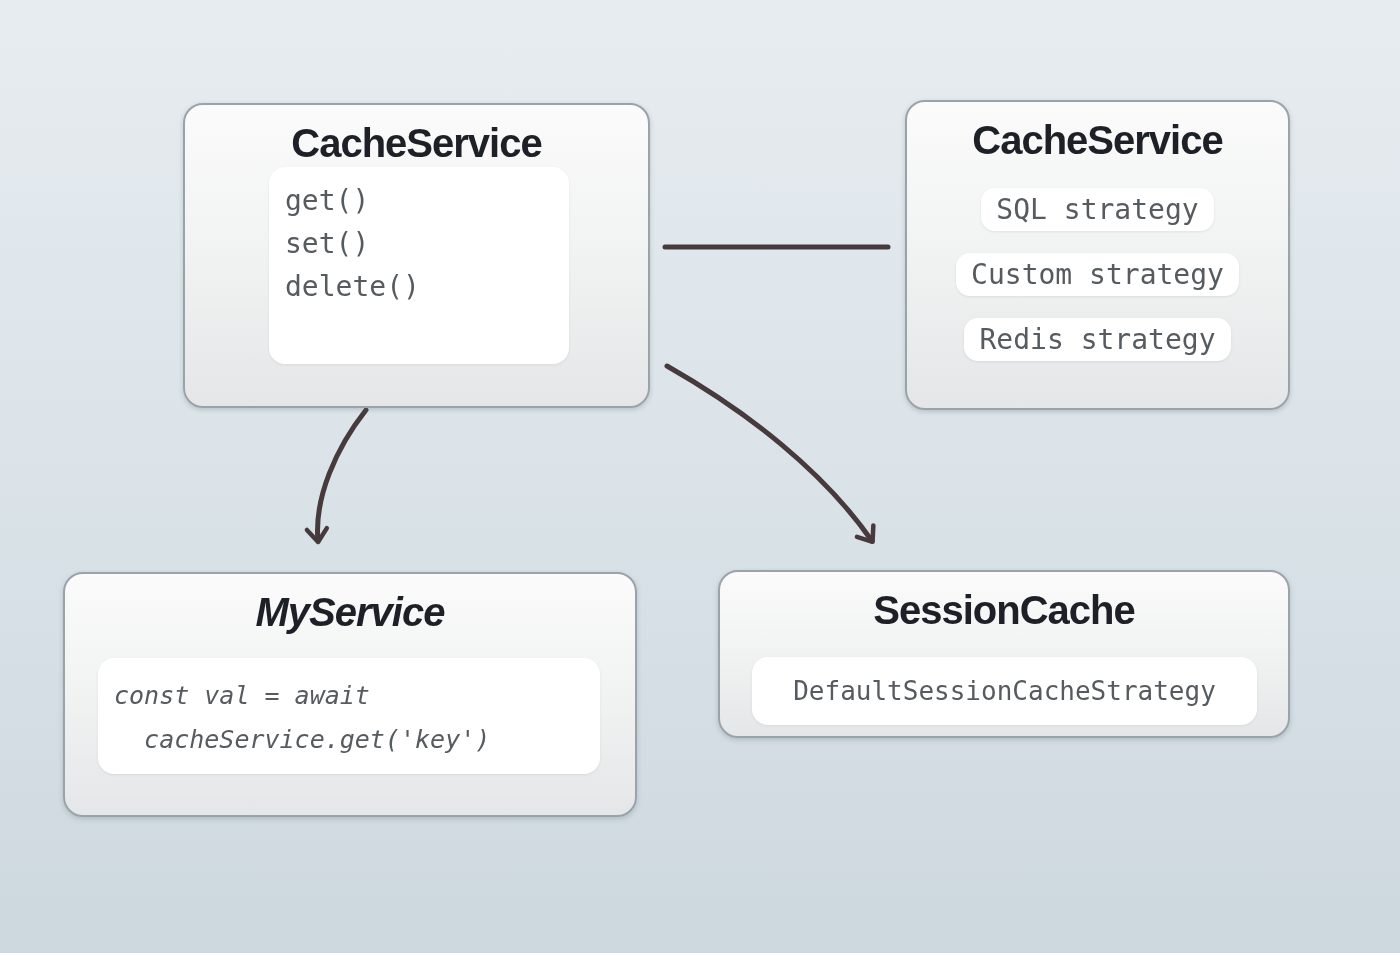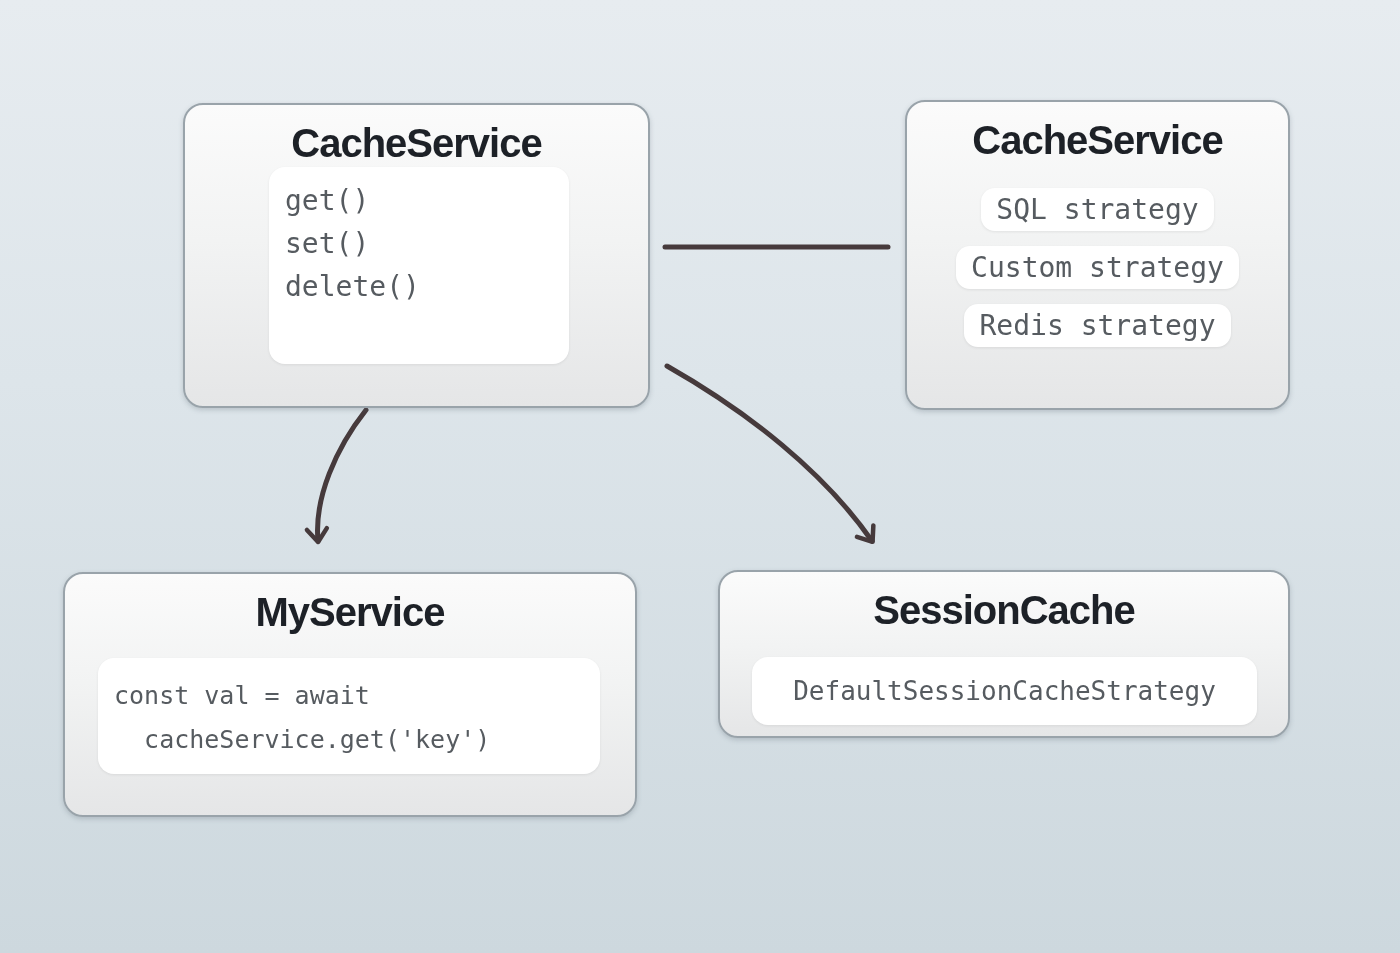--- a/index.html
+++ b/index.html
@@ -24,29 +24,29 @@
     box-shadow: 0 1px 3px rgba(0,0,0,0.07); box-sizing:border-box;
   }
   
   #node-cache-service { left:183px; top:103px; width:467px; height:305px; }
   #cache-service-methods { left:84px; top:62px; width:300px; height:197px; padding:12px 0 0 16px; }
   #cache-service-methods .method { font-size:28px; line-height:43px; white-space:pre; }
   
   #node-cache-strategy { left:905px; top:100px; width:385px; height:310px; }
   #strategy-pills {
     position:absolute; left:0; top:86px; width:100%;
-    display:flex; flex-direction:column; align-items:center; gap:15px;
+    display:flex; flex-direction:column; align-items:center; gap:22px;
   }
   .pill {
     background:#ffffff; border-radius:14px; padding:6px 15px;
     font-size:28px; line-height:31px; white-space:pre;
     box-shadow: 0 1px 3px rgba(0,0,0,0.08);
   }
   
-  #node-my-service { left:63px; top:572px; width:574px; height:245px; }
+  #node-my-service { left:63px; top:572px; width:574px; height:245px;font-style:italic; }
   #my-service-code { left:33px; top:84px; width:502px; height:116px; padding:16px 0 8px 16px; }
   #my-service-code .code-line { font-size:25px; line-height:44px; white-space:pre; }
   
   #node-session-cache { left:718px; top:570px; width:572px; height:168px; }
   #session-pill {
     left:32px; top:85px; width:505px; height:68px;
     display:flex; align-items:center; justify-content:center;
     font-size:26px; white-space:pre;
   }
   

